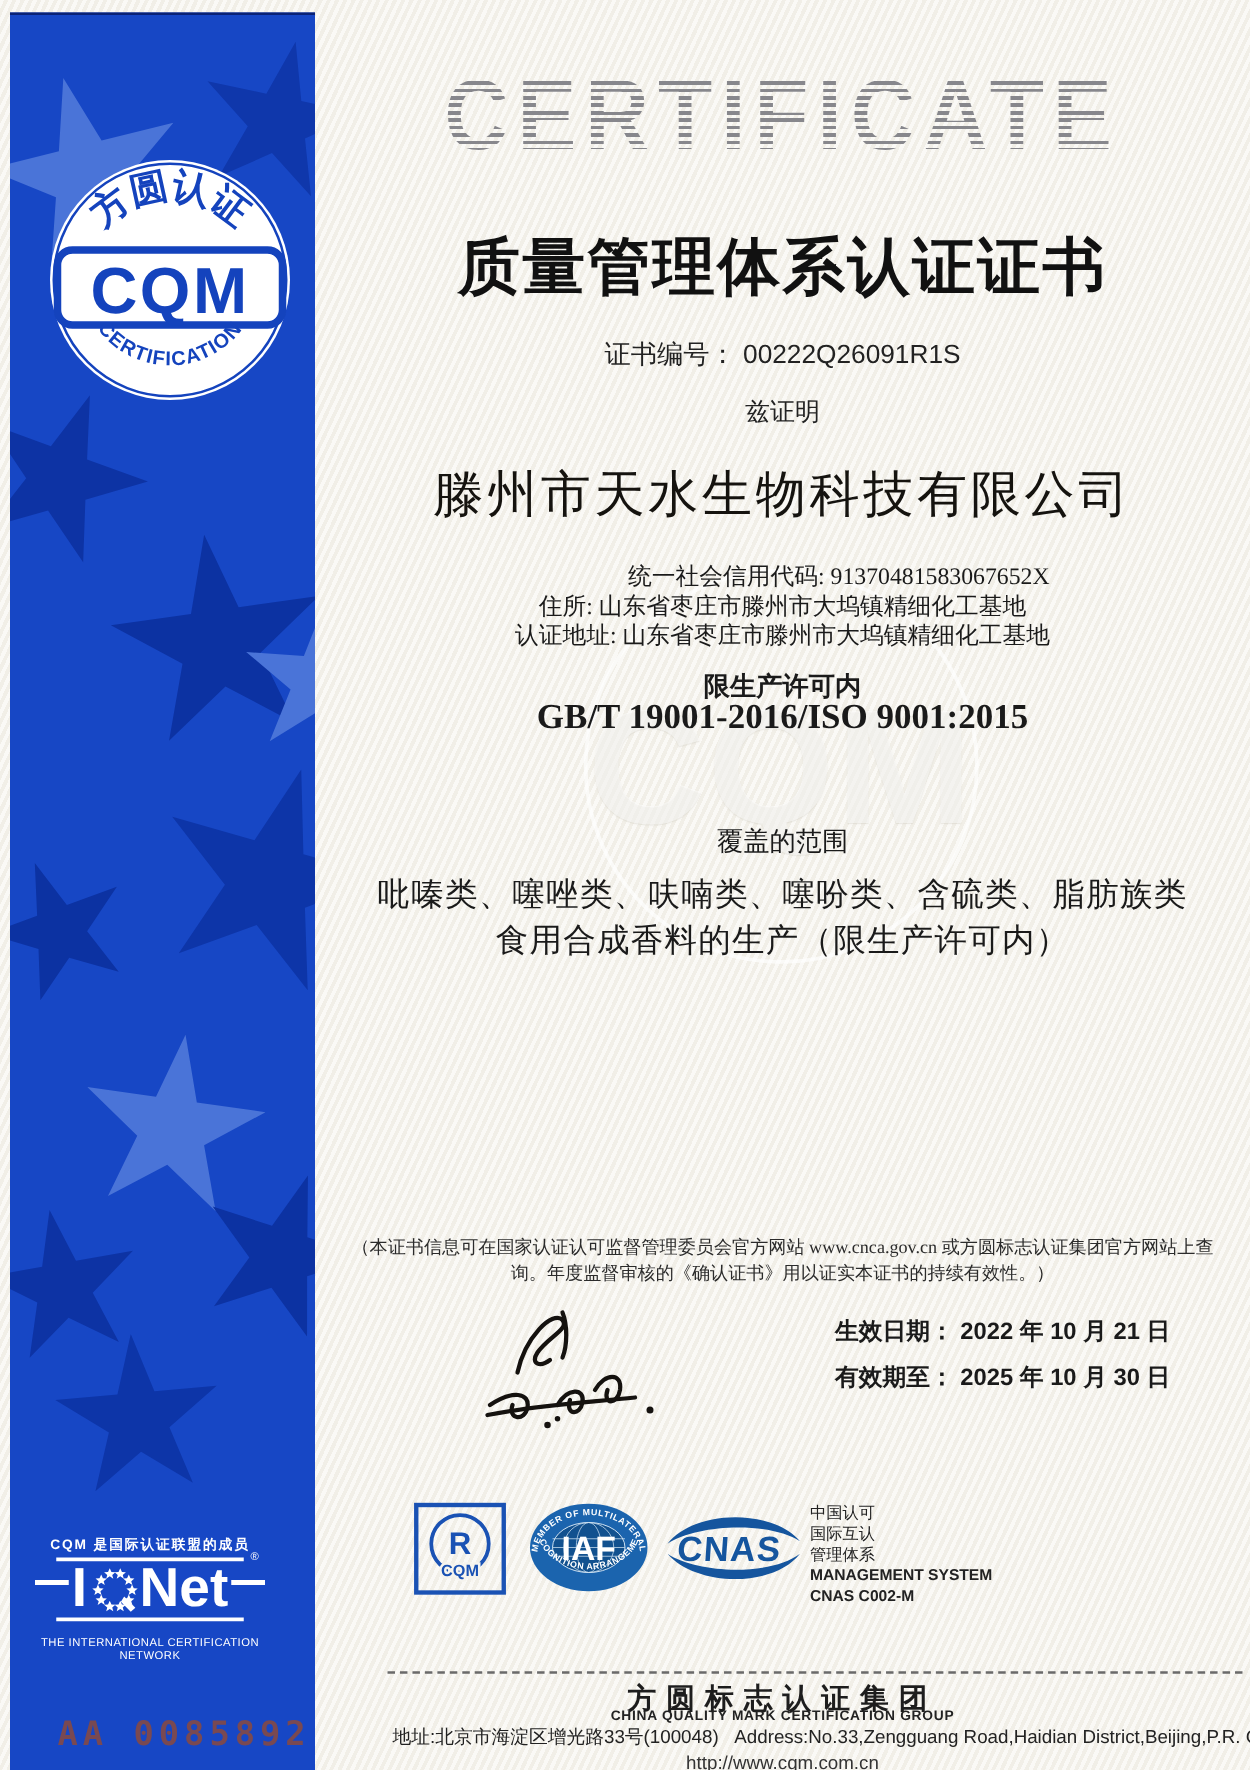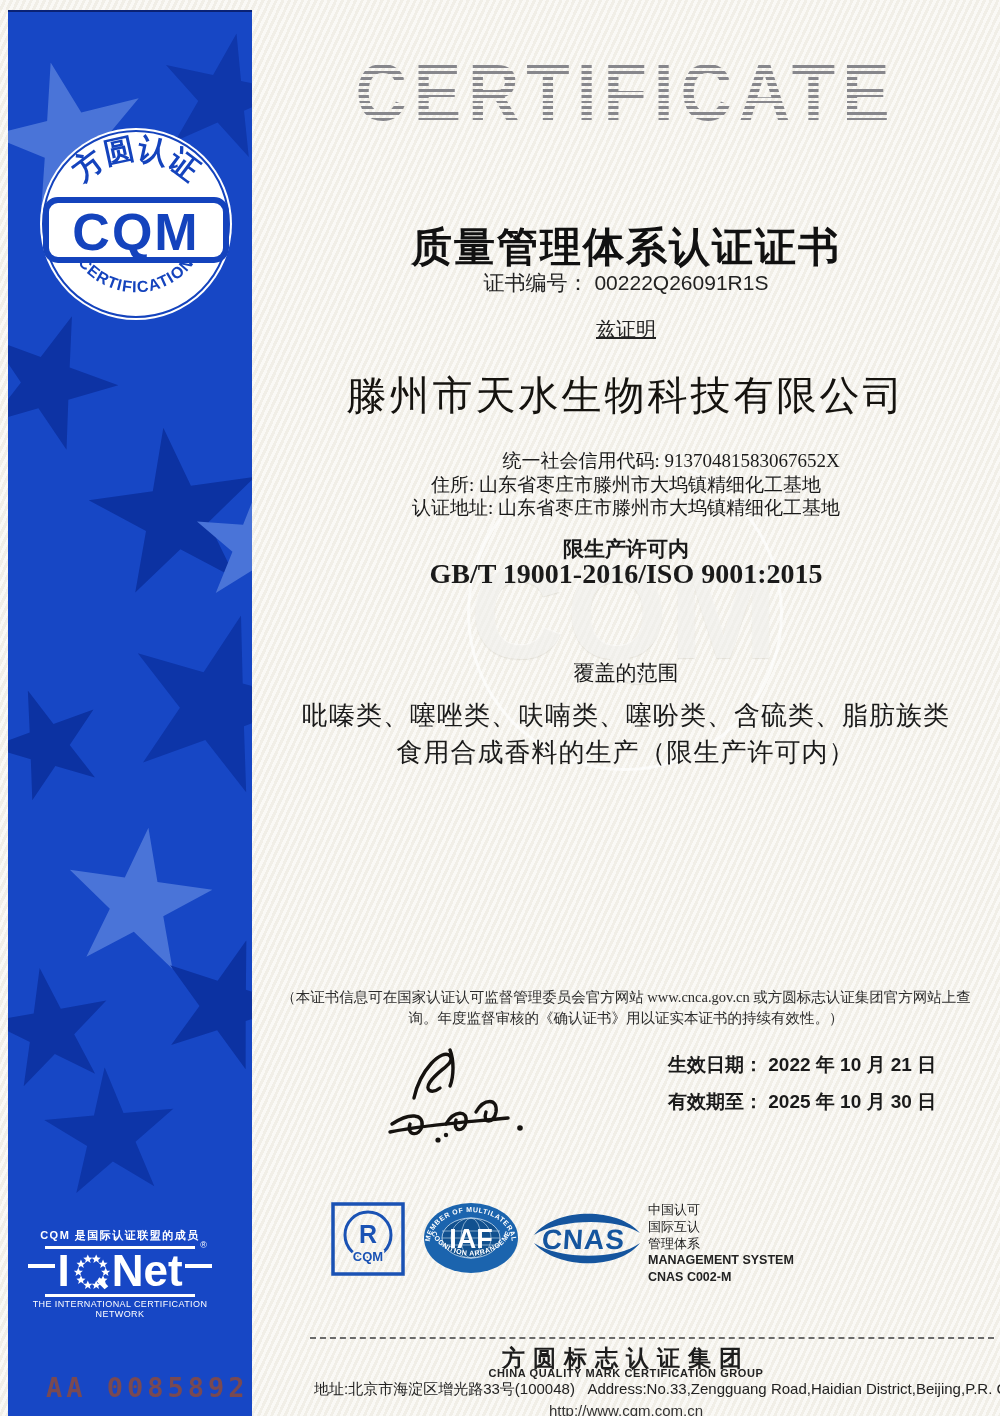--- a/index.html
+++ b/index.html
@@ -19,36 +19,36 @@
     clip-path:polygon(50% 0%,61% 35%,98% 35%,68% 57%,79% 91%,50% 70%,21% 91%,32% 57%,2% 35%,39% 35%);
   }
   .cqm-logo{position:absolute;left:28px;top:112px;}
   .iqnet{position:absolute;left:0;top:1216px;width:224px;text-align:center;color:#fff;}
   .iqnet .member{font-size:11px;letter-spacing:1.5px;font-weight:bold;}
   .iqnet .barwrap{position:relative;width:150px;margin:3px auto 0;}
   .iqnet .bar{height:3px;background:#fff;}
   .iqnet .reg{position:absolute;right:-12px;top:-6px;font-size:9px;}
   .iqnet .brand{display:flex;align-items:center;justify-content:center;font-weight:bold;font-size:44px;line-height:44px;margin-top:0px;}
   .iqnet .dash{position:absolute;top:36px;width:27px;height:4px;background:#fff;}
-  .iqnet .tagline{font-size:9px;letter-spacing:.4px;margin-top:2px;}
+  .iqnet .tagline{font-size:9px;letter-spacing:.4px;margin-top:12px;}
   .serial{
     position:absolute;left:38px;top:1360px;font-family:"DejaVu Sans Mono","Liberation Mono",monospace;
     font-size:27px;letter-spacing:4px;color:rgba(146,74,52,.8);font-weight:bold;
   }
   
   .main{position:absolute;left:252px;top:0;width:748px;height:1416px;}
   .center{position:absolute;left:0;width:748px;text-align:center;}
   .ghost{
     top:52px;font-size:71px;font-weight:bold;letter-spacing:7px;transform:scaleY(1.12);
     background:repeating-linear-gradient(to bottom,#87878c 0 2.6px,rgba(0,0,0,0) 2.6px 5.3px);
     -webkit-background-clip:text;background-clip:text;color:transparent;white-space:nowrap;
   }
-  .title{top:180px;font-size:41px;font-weight:bold;letter-spacing:2px;color:#111;margin-top:40px;}
+  .title{top:180px;font-size:50px;font-weight:bold;letter-spacing:2px;color:#111;}
   .certno{top:269px;font-size:21px;color:#222;}
-  .certify{top:316px;font-size:20px;color:#222;text-decoration:underline;}
+  .certify{top:316px;font-size:20px;color:#222;}
   .company{top:368px;font-size:40px;letter-spacing:3px;font-family:"Liberation Serif","DejaVu Serif",serif;color:#15130f;}
   .kai{font-family:"Liberation Serif","DejaVu Serif",serif;}
   .credit{top:448px;font-size:19px;padding-left:45px;}
   .addr1{top:472px;font-size:19px;}
   .addr2{top:495px;font-size:19px;}
   .conform{top:535px;font-size:21px;font-weight:bold;}
   .stdcode{top:558px;font-size:28px;font-weight:bold;font-family:"Liberation Serif","DejaVu Serif",serif;}
   .scopetitle{top:659px;font-size:21px;font-weight:normal;}
   .scope1{top:698px;font-size:26px;letter-spacing:1px;}
   .scope2{top:735px;font-size:26px;letter-spacing:1px;}

